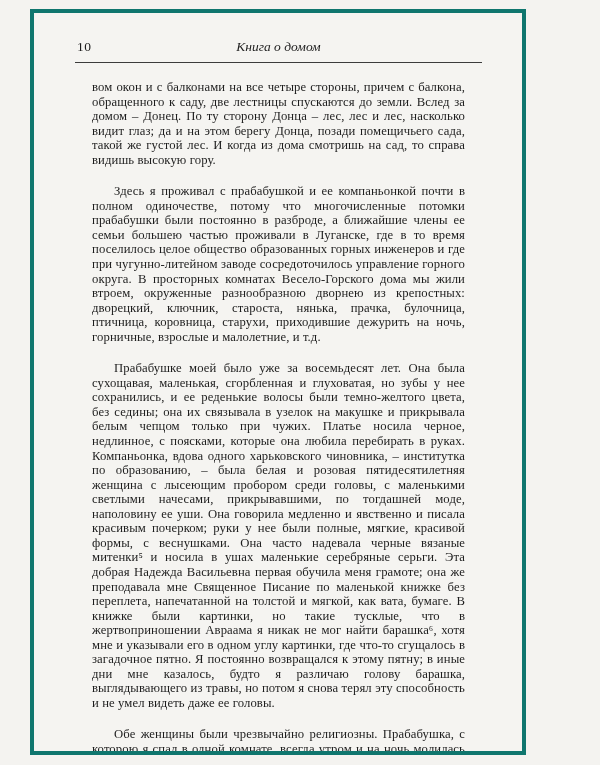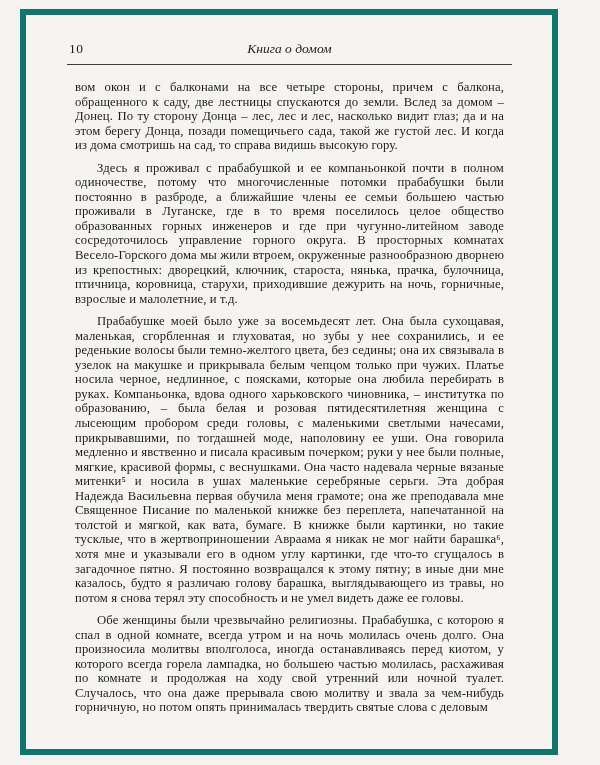--- a/index.html
+++ b/index.html
@@ -10,25 +10,25 @@
     width: 600px;
     height: 765px;
     background: #f4f3f0;
     font-family: "Liberation Serif", "DejaVu Serif", serif;
     color: #1d1d1d;
     position: relative;
     overflow: hidden;
   }
   .frame {
     position: absolute;
-    left: 20px;
+    left: 30px;
     top: 9px;
-    width: 538px;
+    width: 496px;
     height: 746px;
-    border: 6px solid #0f766e;
+    border: 4px solid #0f766e;
     background: #f5f4f1;
     overflow: hidden;
     box-sizing: border-box;
   }
   .inner {
     padding: 26px 40px 0 41px;
   }
   .header {
     display: grid;
     grid-template-columns: 1fr auto 1fr;
@@ -52,21 +52,21 @@
     border-top: 1px solid #3c3c3c;
     margin: 0 0 15px 0;
   }
   .body-text {
     font-size: 12.7px;
     line-height: 14.55px;
     text-align: justify;
     letter-spacing: 0.1px;
   }
   .body-text p {
-    margin: 8px;
+    margin: 17px;
     text-indent: 22px;
   }
   .body-text p.no-indent {
     text-indent: 0;
   }
 </style>
 </head>
 <body>
 
 <div class="frame">

